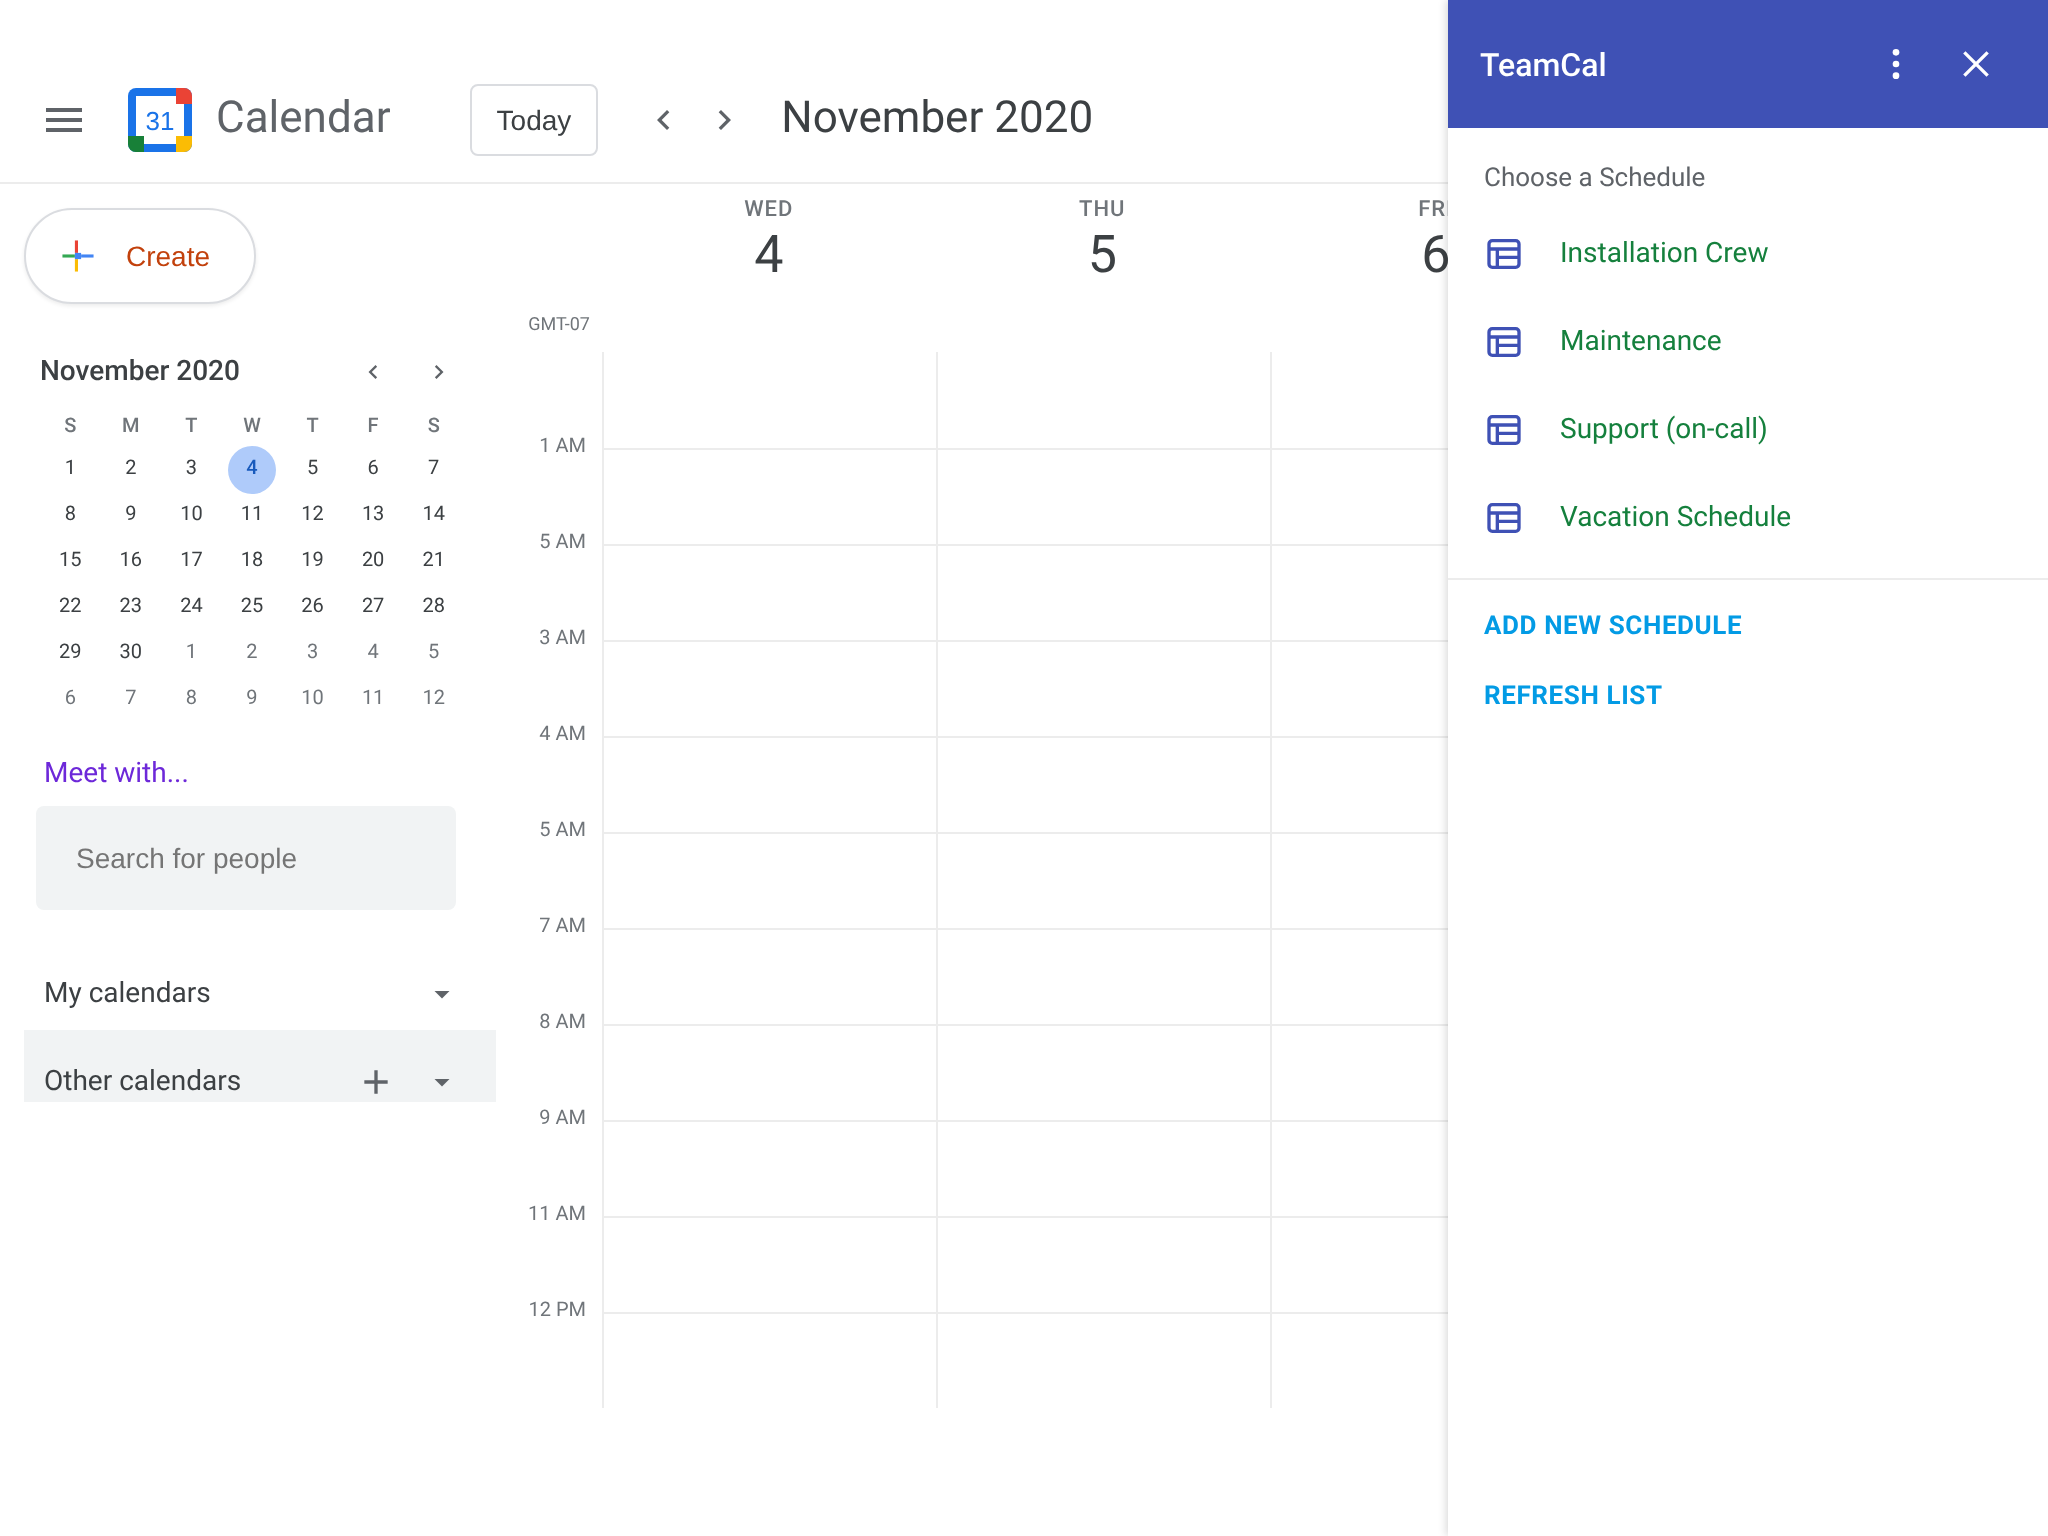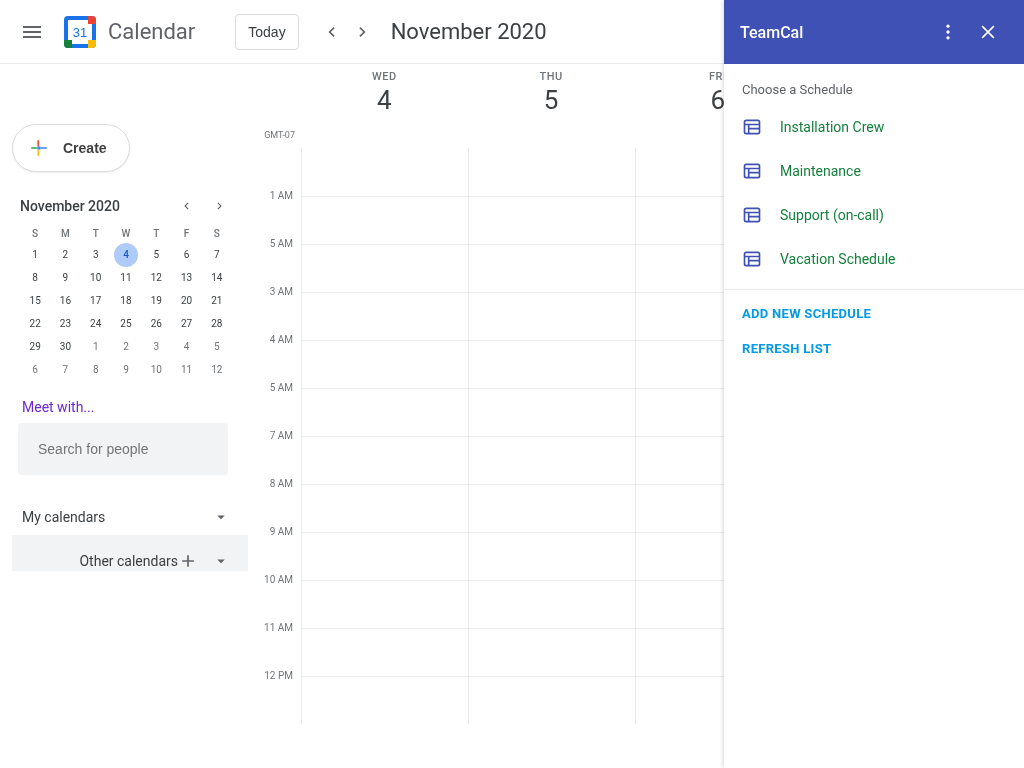--- a/index.html
+++ b/index.html
@@ -1,57 +1,57 @@
 <!DOCTYPE html>
 <html><head>
 <meta charset="utf-8">
 <style>
 * { box-sizing: border-box; margin: 0; padding: 0; }
 body { font-family: -apple-system, BlinkMacSystemFont, "Segoe UI", Roboto, Arial, sans-serif; color: #3c4043; width: 1024px; height: 768px; overflow: hidden; background: #fff; }
 
 
-.header { height: 64px; display: flex; align-items: center; padding: 0 8px; border-bottom: 1px solid #ececec; position: relative; z-index: 2; background: #fff; }
+.header { height: 64px; display: flex; align-items: center; padding: 0 8px; border-bottom: 1px solid #ececec; position: relative; z-index: 2; background: #fff; margin-top: 28px; }
 .menu-btn { width: 48px; height: 48px; border-radius: 50%; display: flex; align-items: center; justify-content: center; cursor: pointer; }
 .logo-wrap { display: flex; align-items: center; gap: 8px; margin-left: 4px; margin-right: 40px; }
 .logo-icon { width: 40px; height: 40px; position: relative; }
 .logo-icon svg { width: 40px; height: 40px; }
 .logo-text { font-size: 22px; color: #5f6368; font-weight: 400; }
 .today-btn { height: 36px; padding: 0 12px; border: 1px solid #dadce0; border-radius: 4px; background: #fff; font-size: 14px; color: #3c4043; cursor: pointer; font-weight: 500; }
 .nav-arrows { display: flex; margin-left: 16px; }
 .nav-arrow { width: 32px; height: 32px; display: flex; align-items: center; justify-content: center; cursor: pointer; color: #5f6368; border-radius: 50%; }
 .header-month { font-size: 22px; color: #3c4043; margin-left: 12px; }
 .header-right { margin-left: auto; display: flex; align-items: center; gap: 8px; padding-right: 12px; }
 .icon-btn { width: 40px; height: 40px; display: flex; align-items: center; justify-content: center; cursor: pointer; color: #5f6368; border-radius: 50%; }
 
 
 .body-row { display: flex; height: 704px; }
 
 
 .sidebar { width: 248px; padding: 12px 0 0 8px; }
-.create-btn { height: 48px; border: 1px solid #dadce0; border-radius: 24px; background: #fff; display: inline-flex; align-items: center; padding: 0 22px 0 12px; gap: 10px; font-size: 14px; color: #404040; cursor: pointer; box-shadow: 0 1px 2px rgba(0,0,0,0.08); font-weight: 700; margin-left: 4px; margin-top: 48px; }
+.create-btn { height: 48px; border: 1px solid #dadce0; border-radius: 24px; background: #fff; display: inline-flex; align-items: center; padding: 0 22px 0 12px; gap: 10px; font-size: 14px; color: #c2410c; cursor: pointer; box-shadow: 0 1px 2px rgba(0,0,0,0.08); font-weight: 400; margin-left: 4px; }
 .plus-icon svg { width: 28px; height: 28px; }
 .mini-cal { margin-top: 22px; padding: 0 16px 0 12px; }
 .mini-head { display: flex; align-items: center; justify-content: space-between; margin-bottom: 6px; }
 .mini-title { font-size: 14px; color: #3c4043; font-weight: 500; }
 .mini-nav { display: flex; gap: 10px; color: #5f6368; }
 .mini-nav span { cursor: pointer; width: 24px; height: 24px; display: inline-flex; align-items: center; justify-content: center; }
 .dow-row, .week-row { display: grid; grid-template-columns: repeat(7, 1fr); text-align: center; }
 .dow-row span { font-size: 10px; color: #70757a; font-weight: 500; padding: 4px 0; }
 .week-row span { font-size: 10px; color: #3c4043; padding: 6px 0; cursor: pointer; position: relative; }
 .week-row span.other { color: #70757a; }
 .week-row span.sel::before { content: ""; position: absolute; width: 24px; height: 24px; background: #afcbfa; border-radius: 50%; left: 50%; top: 50%; transform: translate(-50%, -50%); z-index: -1; }
 .week-row span.sel { color: #185abc; font-weight: 500; z-index: 0; }
 
 .meet-label { font-size: 14px; color: #6d28d9; margin: 18px 0 8px 14px; }
 .search-people { margin: 0 20px 0 10px; background: #f1f3f4; border-radius: 4px; height: 52px; display: flex; align-items: center; padding: 0 10px; gap: 10px; color: #5f6368; font-size: 14px; }
 .search-people input { border: none; background: transparent; outline: none; font-size: 14px; color: #3c4043; flex: 1; }
 
 .cal-section { margin-top: 24px; padding: 0 18px 0 14px; }
 .cal-section-row { display: flex; align-items: center; justify-content: space-between; height: 36px; font-size: 14px; color: #3c4043; cursor: pointer; }
-.cal-section-row.hl { background: #f1f3f4; margin: 0 -18px 0 -10px; padding: 15px 18px 0 10px; justify-content: flex-end; }
+.cal-section-row.hl { background: #f1f3f4; margin: 0 -18px 0 -10px; padding: 15px 18px 0 10px; }
 .row-icons { display: flex; align-items: center; gap: 14px; color: #5f6368; }
 
 
 .main { flex: 1; display: flex; flex-direction: column; border-left: 1px solid transparent; position: relative; }
 .day-headers { display: flex; padding-left: 52px; height: 84px; }
 .day-head { flex: 1; text-align: center; padding-top: 6px; }
 .day-head .dow { font-size: 11px; color: #70757a; font-weight: 500; letter-spacing: 0.5px; }
 .day-head .dnum { font-size: 26px; color: #3c4043; margin-top: 2px; }
 .tz-label { position: absolute; top: 66px; left: 2px; font-size: 9px; color: #70757a; width: 50px; text-align: right; padding-right: 6px; }
 .grid-wrap { flex: 1; overflow: hidden; position: relative; }
@@ -368,29 +368,20 @@
           <div class="hour-row">
             <div class="hour-label">9 AM</div>
             <div class="hour-cells">
               <div class="hour-cell"></div>
               <div class="hour-cell"></div>
               <div class="hour-cell"></div>
               <div class="hour-cell"></div>
             </div>
           </div>
           <div class="hour-row">
-            <div class="hour-label">10 AM</div>
-            <div class="hour-cells">
-              <div class="hour-cell"></div>
-              <div class="hour-cell"></div>
-              <div class="hour-cell"></div>
-              <div class="hour-cell"></div>
-            </div>
-          </div>
-          <div class="hour-row">
             <div class="hour-label">11 AM</div>
             <div class="hour-cells">
               <div class="hour-cell"></div>
               <div class="hour-cell"></div>
               <div class="hour-cell"></div>
               <div class="hour-cell"></div>
             </div>
           </div>
           <div class="hour-row">
             <div class="hour-label">12 PM</div>

